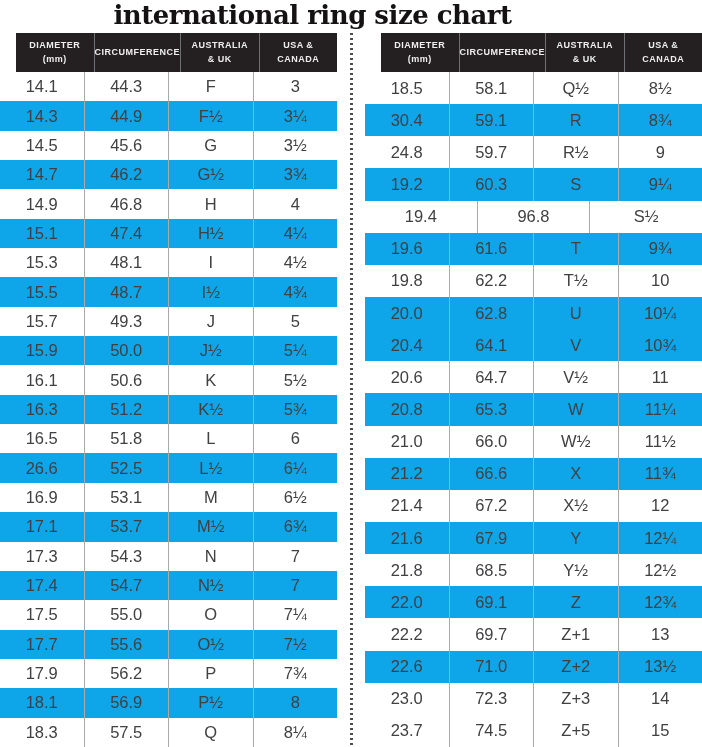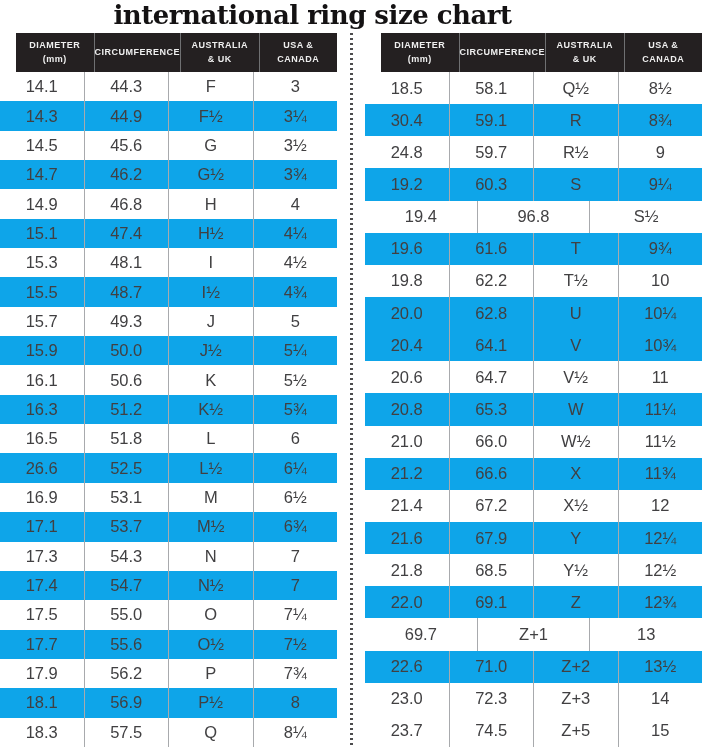--- a/index.html
+++ b/index.html
@@ -358,20 +358,21 @@
             <div class="td">Y½</div>
             <div class="td">12½</div>
           </div>
           <div class="tr alt">
             <div class="td">22.0</div>
             <div class="td">69.1</div>
             <div class="td">Z</div>
             <div class="td">12¾</div>
           </div>
           <div class="tr">
+            <div class="td">22.2</div>
             <div class="td">69.7</div>
             <div class="td">Z+1</div>
             <div class="td">13</div>
           </div>
           <div class="tr alt">
             <div class="td">22.6</div>
             <div class="td">71.0</div>
             <div class="td">Z+2</div>
             <div class="td">13½</div>
           </div>

